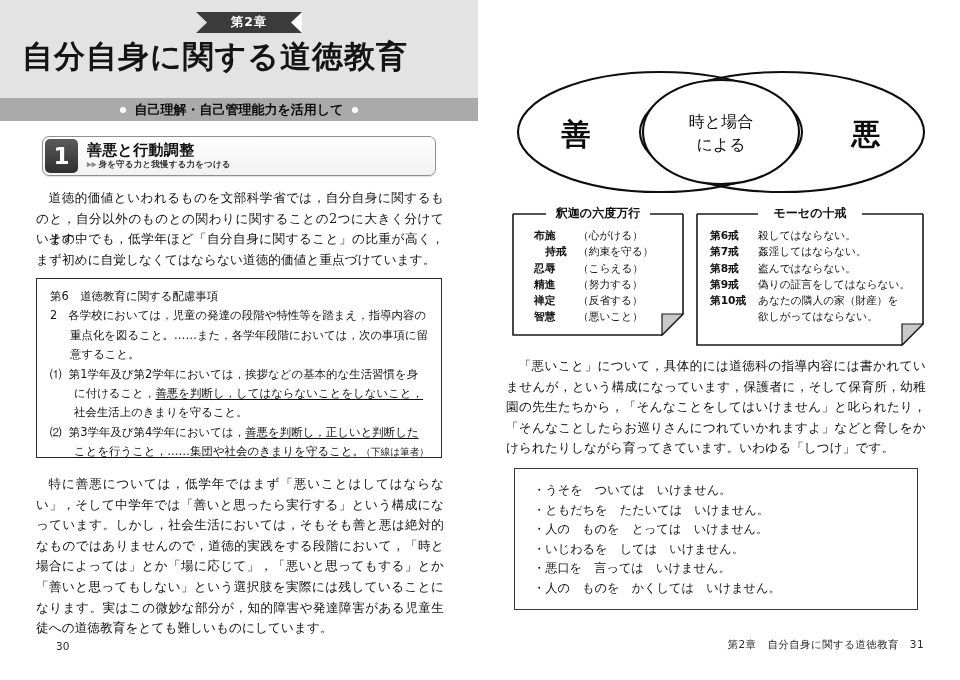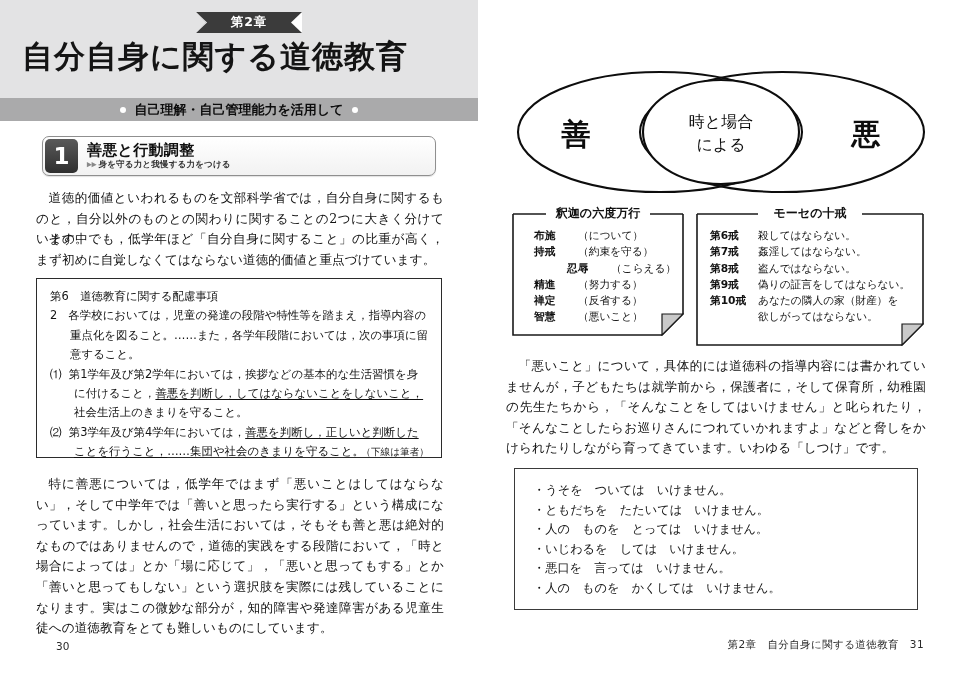--- a/index.html
+++ b/index.html
@@ -235,28 +235,28 @@
         <path d="M150,129 L150,108 L171,108 Z" fill="#c9c9c9" stroke="#1a1a1a" stroke-width="1.2"></path>
         <line x1="1" y1="8" x2="34" y2="8" stroke="#1a1a1a" stroke-width="1.6"></line>
         <line x1="138" y1="8" x2="171" y2="8" stroke="#1a1a1a" stroke-width="1.6"></line>
       </svg>
       <div class="note-title" style="top:-1px;">
         <span>釈迦の六度万行</span>
       </div>
       <div class="note-list" id="note-left-list" style="top:22px;padding-left:22px;">
           <div class="note-row">
             <span class="note-key" style="min-width: 44px;">布施</span>
-            <span class="note-val">（について）</span>
-          </div>
-          <div class="note-row">
-            <span class="note-key" style="min-width: 44px;">持戒</span>
+            <span class="note-val">（心がける）</span>
+          </div>
+          <div class="note-row">
+            <span class="note-key" style="min-width: 44px; text-align: center;">持戒</span>
             <span class="note-val">（約束を守る）</span>
           </div>
           <div class="note-row">
-            <span class="note-key" style="min-width: 44px; margin-left: 33px;">忍辱</span>
+            <span class="note-key" style="min-width: 44px;">忍辱</span>
             <span class="note-val">（こらえる）</span>
           </div>
           <div class="note-row">
             <span class="note-key" style="min-width: 44px;">精進</span>
             <span class="note-val">（努力する）</span>
           </div>
           <div class="note-row">
             <span class="note-key" style="min-width: 44px;">禅定</span>
             <span class="note-val">（反省する）</span>
           </div>
@@ -298,21 +298,21 @@
             <span class="note-key" style="min-width: 48px;">第10戒</span>
             <span class="note-val">あなたの隣人の家（財産）を</span>
           </div>
           <div class="note-row">
             <span class="note-key" style="min-width: 48px;"></span>
             <span class="note-val">欲しがってはならない。</span>
           </div>
         </div>
     </div>
 
-    <div class="body-p indent" style="left:28px;top:356px;width:420px;">「悪いこと」について，具体的には道徳科の指導内容には書かれていませんが，子どもたちは就学前から，保護者に，そして保育所，幼稚園の先生たちから，「そんなことをしてはいけません」と叱られたり，「そんなことしたらお巡りさんにつれていかれますよ」などと脅しをかけられたりしながら育ってきています。いわゆる「しつけ」です。</div>
+    <div class="body-p indent" style="left:28px;top:356px;width:420px;">「悪いこと」について，具体的には道徳科の指導内容には書かれていませんが，という構成になっています，保護者に，そして保育所，幼稚園の先生たちから，「そんなことをしてはいけません」と叱られたり，「そんなことしたらお巡りさんにつれていかれますよ」などと脅しをかけられたりしながら育ってきています。いわゆる「しつけ」です。</div>
 
     <div class="rules-box" id="rules-box">
         <div class="rule-line">・うそを　ついては　いけません。</div>
         <div class="rule-line">・ともだちを　たたいては　いけません。</div>
         <div class="rule-line">・人の　ものを　とっては　いけません。</div>
         <div class="rule-line">・いじわるを　しては　いけません。</div>
         <div class="rule-line">・悪口を　言っては　いけません。</div>
         <div class="rule-line">・人の　ものを　かくしては　いけません。</div>
       </div>
 

